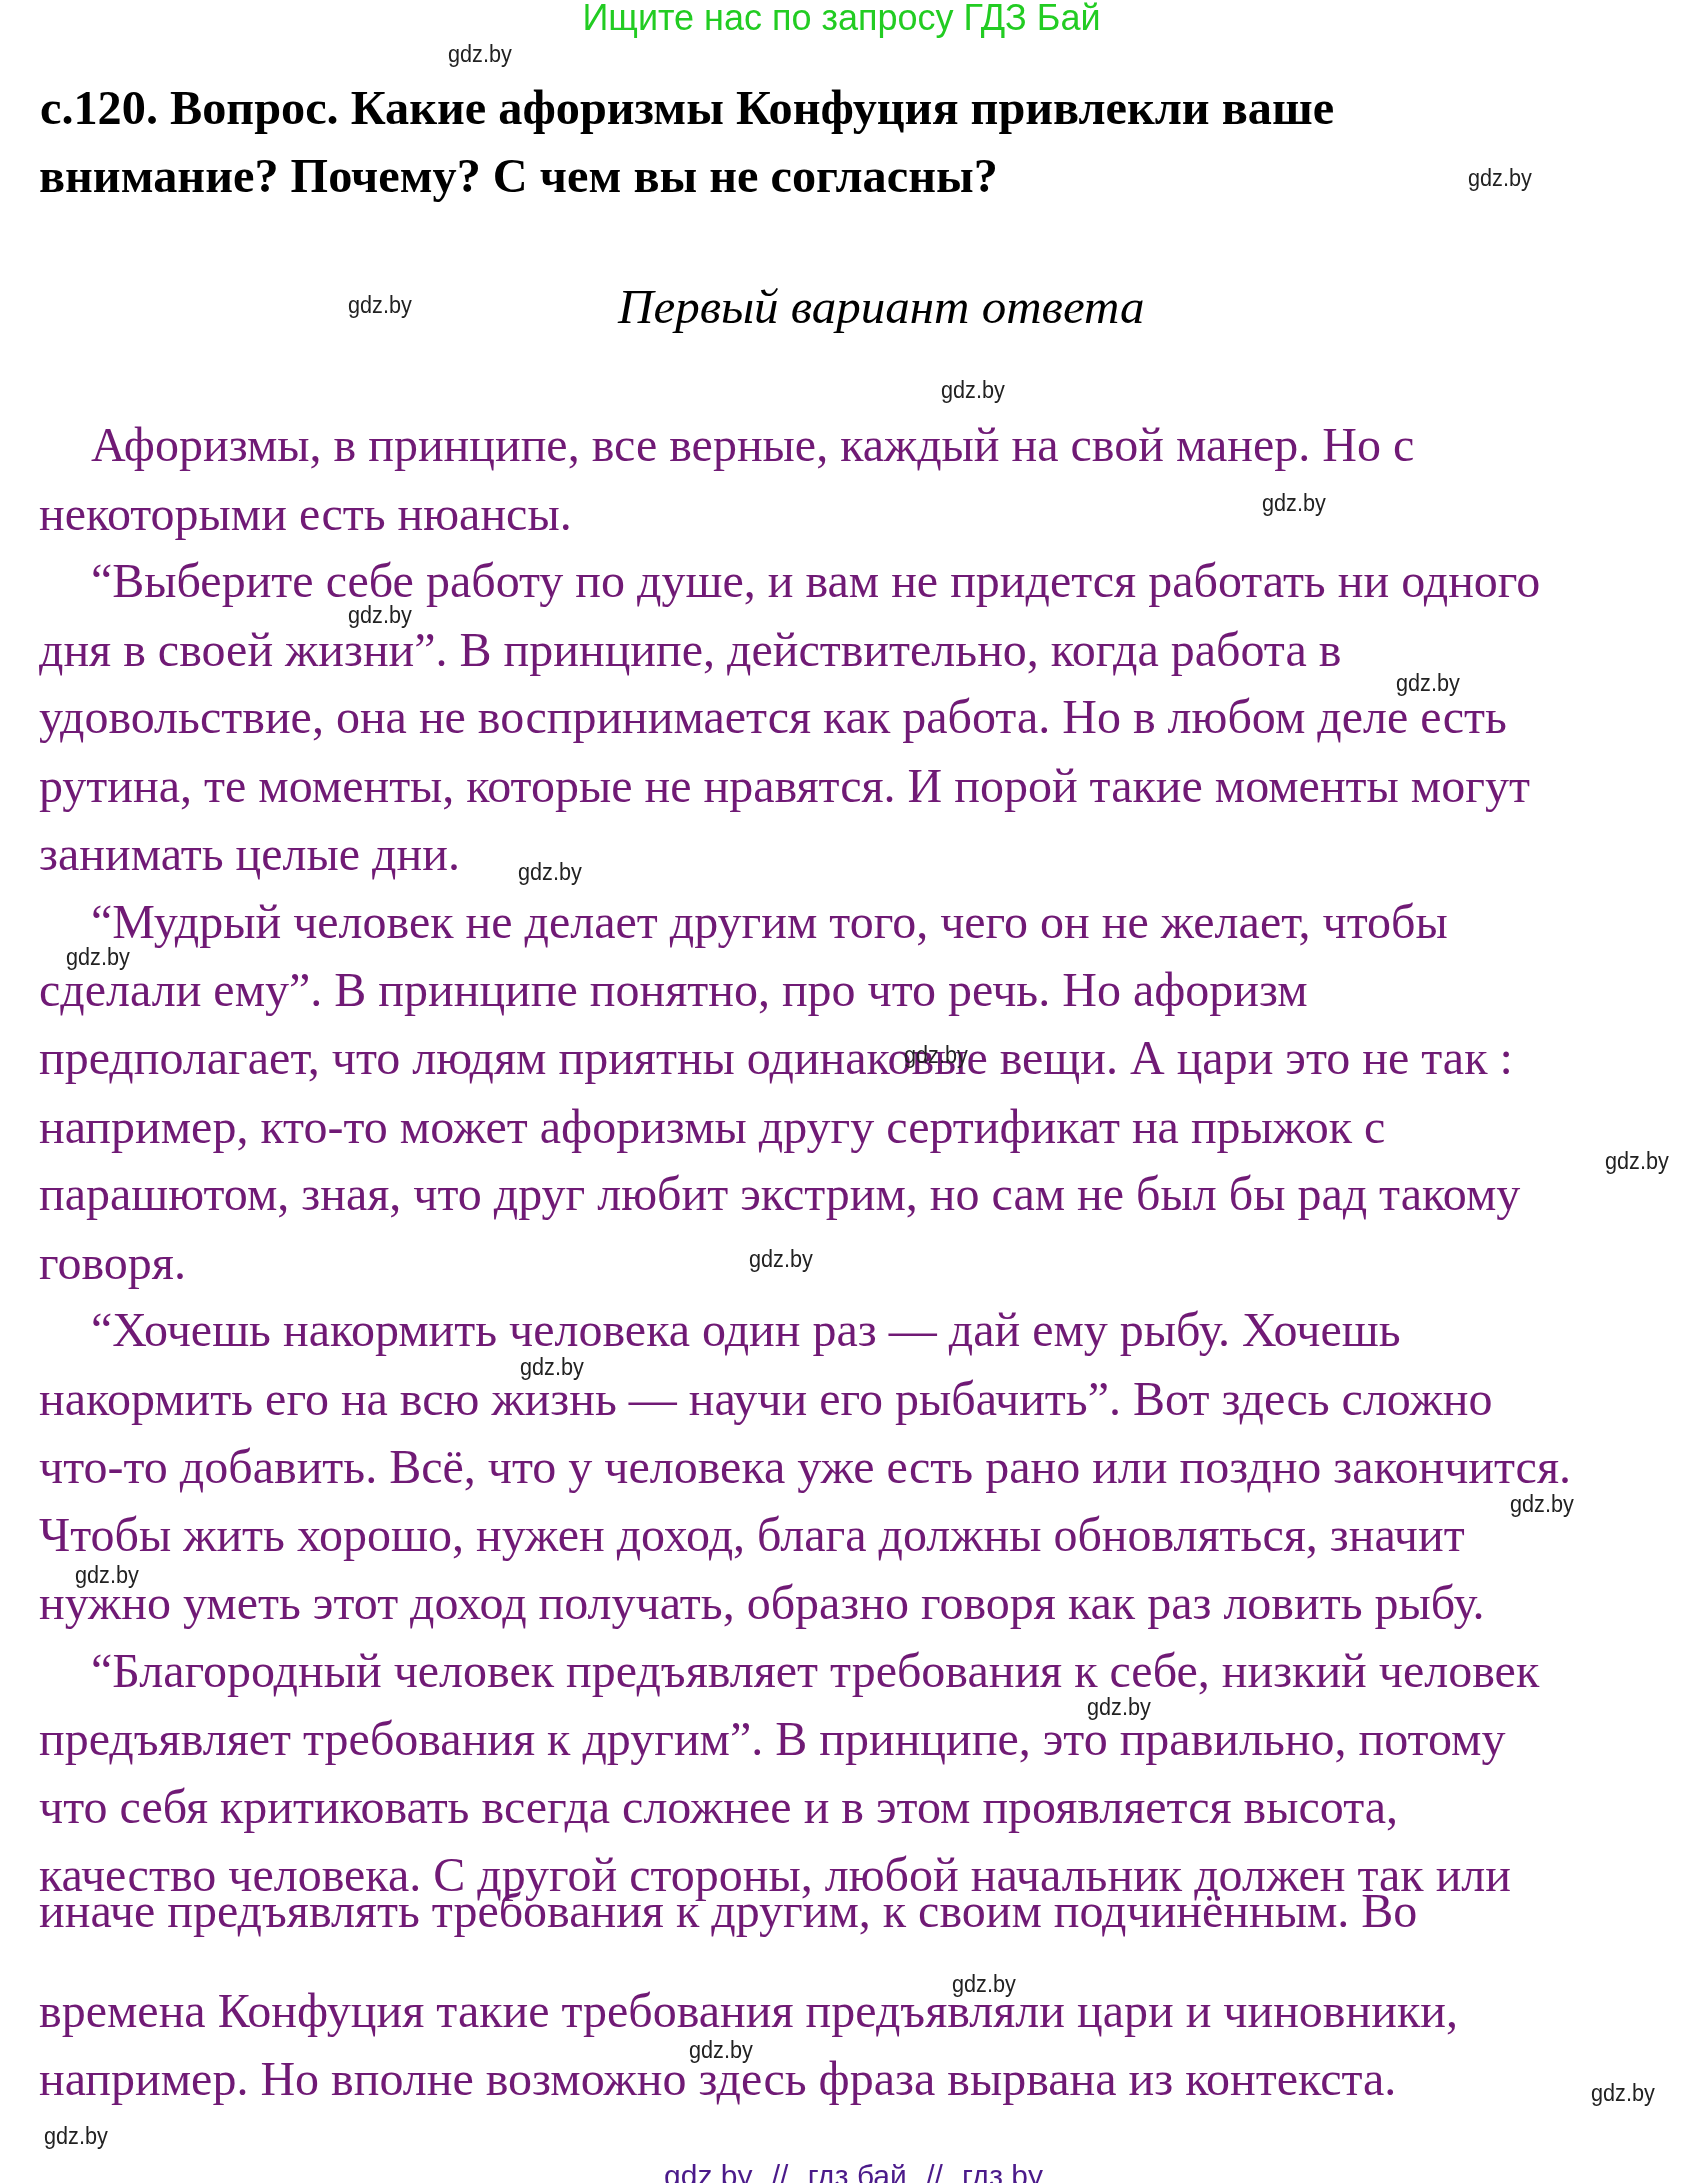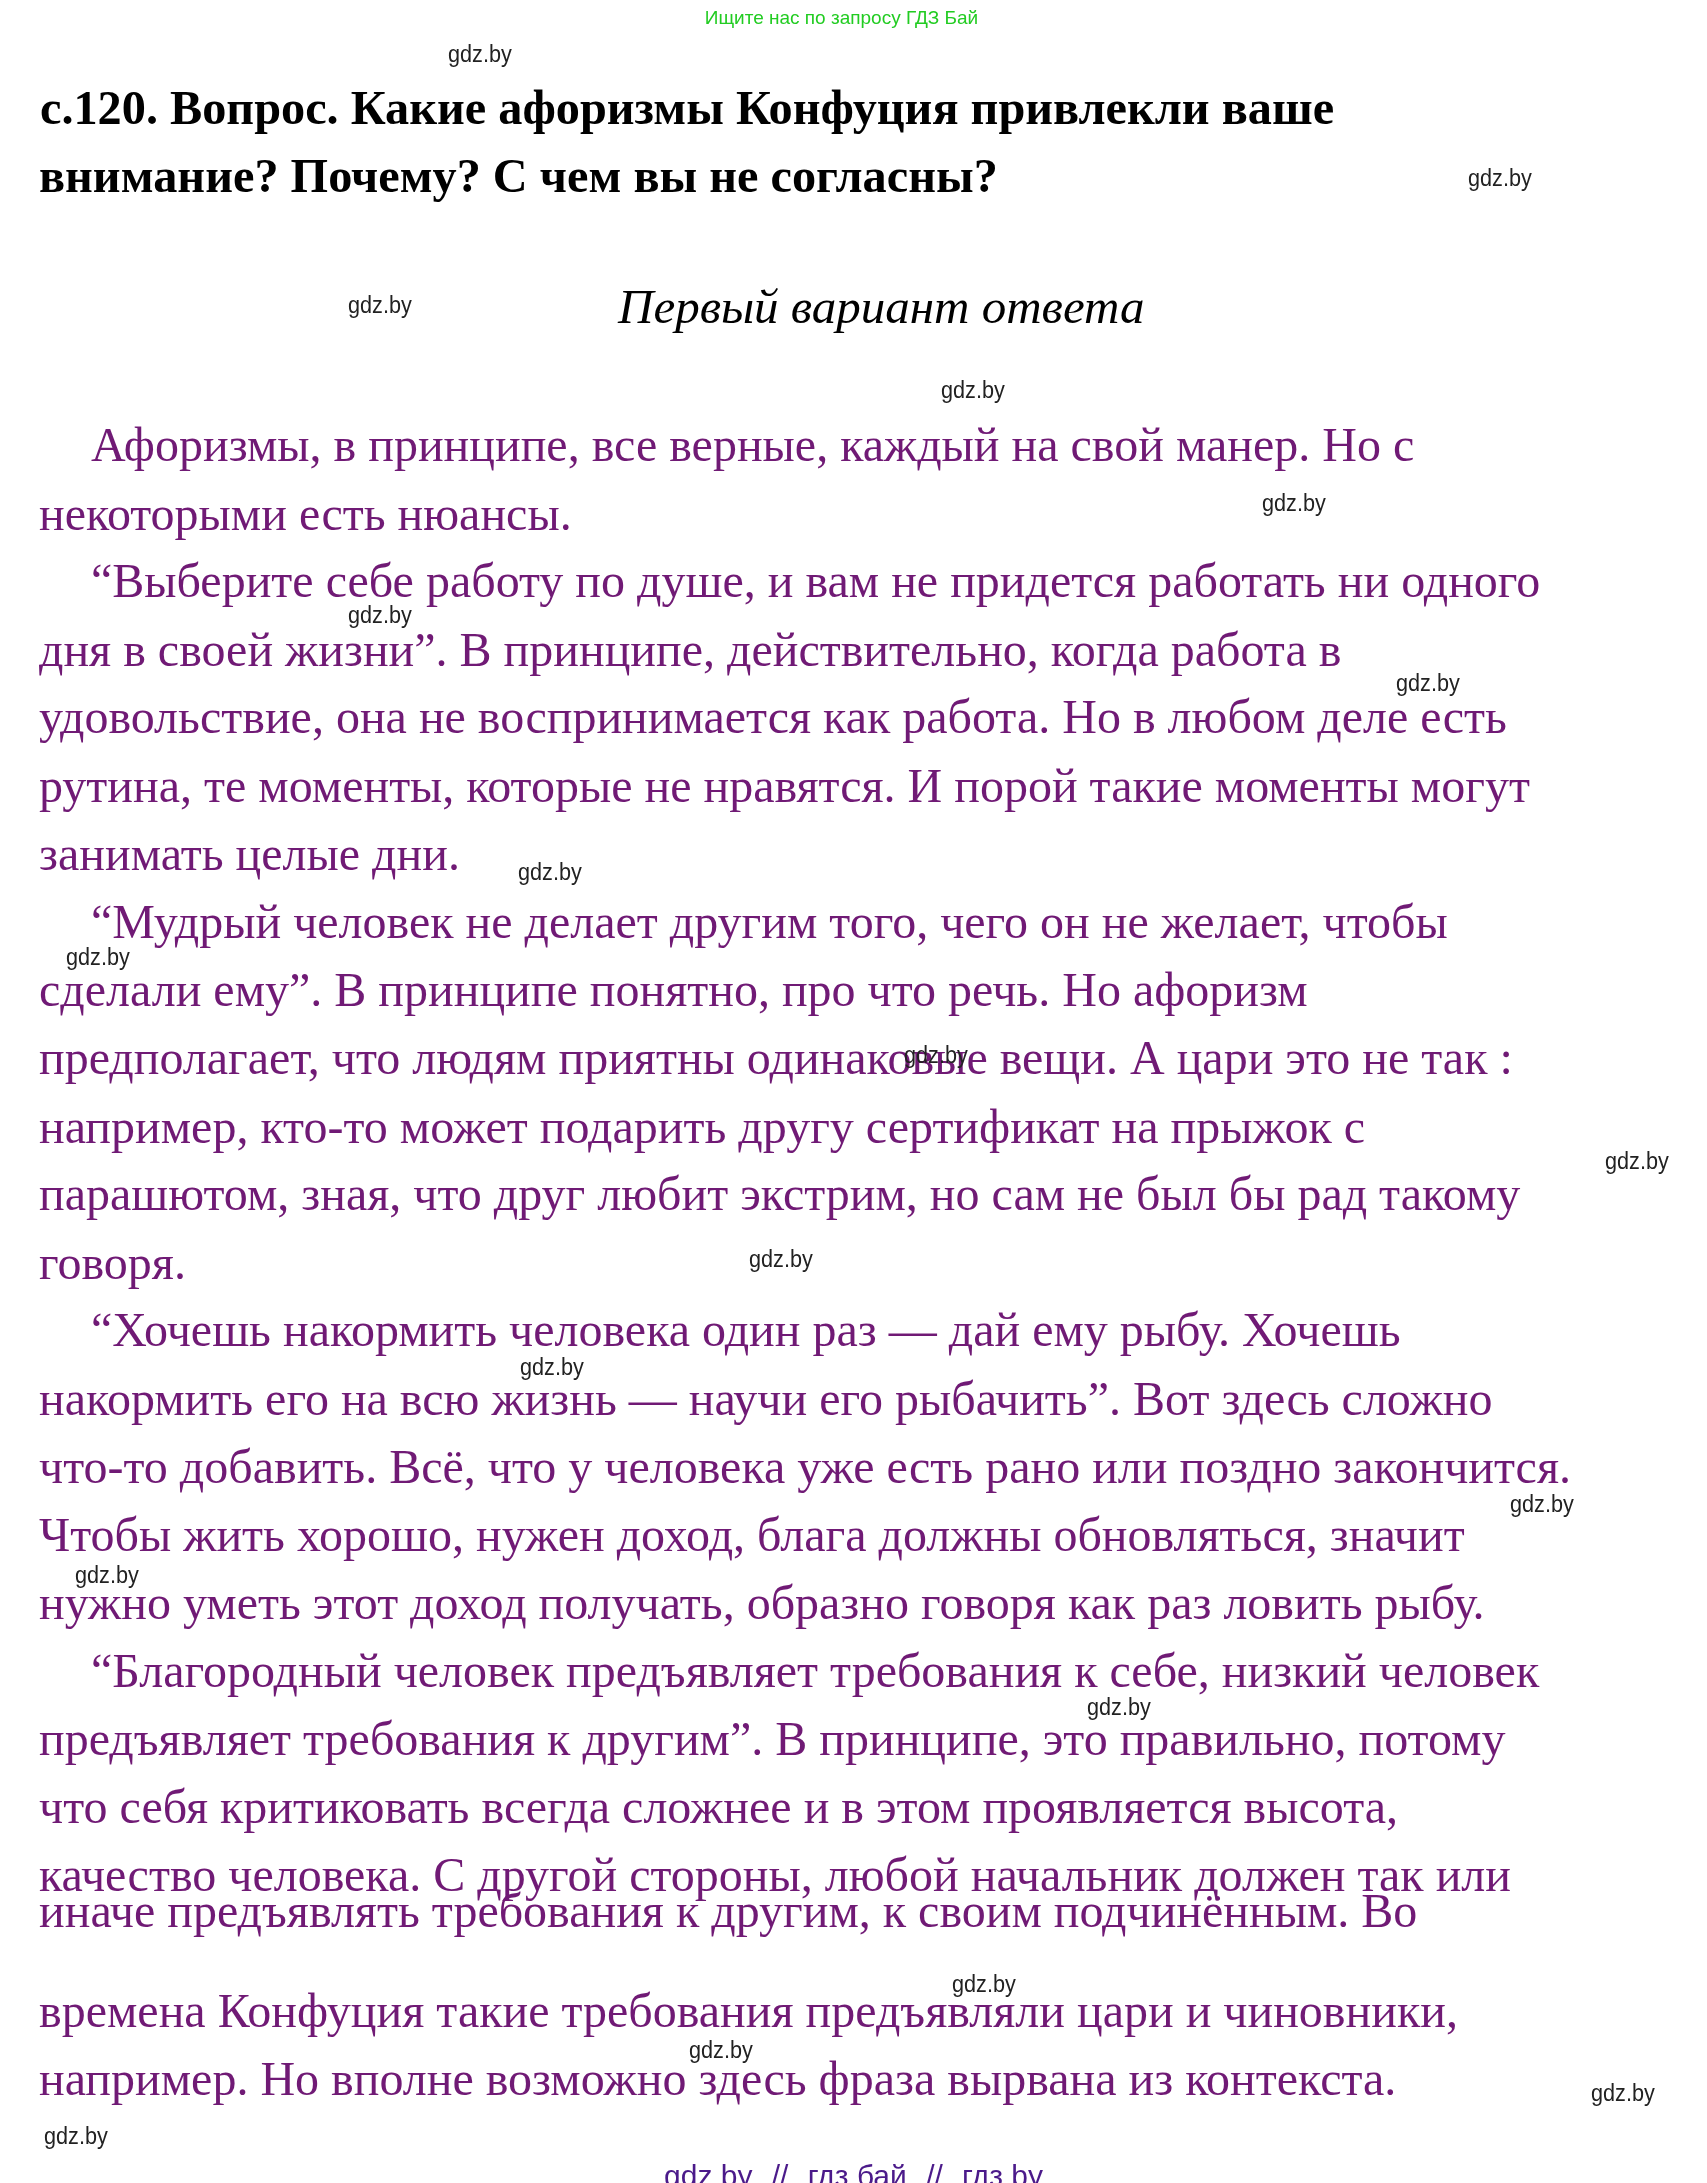--- a/index.html
+++ b/index.html
@@ -1,18 +1,18 @@
 <!DOCTYPE html>
 <html style="font-size:14px"><head>
 <meta charset="utf-8">
 <style>
   html, body { margin: 0; padding: 0; background: #ffffff; }
   body { width: 1707px; height: 2184px; position: relative; overflow: hidden; }
   .abs { position: absolute; white-space: nowrap; }
-  .promo { left: 0; width: 1683px; text-align: center; top: 0px; font-family: "Liberation Sans", sans-serif; font-size: 19px; line-height: 35px; color: #22cc22; }
+  .promo { left: 0; width: 1683px; text-align: center; top: 0px; font-family: "Liberation Sans", sans-serif; font-size: 36px; line-height: 35px; color: #22cc22; }
   .wm { font-family: "Liberation Sans", sans-serif; font-size: 24.6px; line-height: 26px; color: #222222; transform: scaleX(0.88); transform-origin: left top; }
   .title { font-family: "Liberation Serif", serif; font-weight: bold; font-size: 49px; line-height: 61px; color: #000; left: 40px; transform: scaleX(0.985); transform-origin: left top; }
   .subtitle { font-family: "Liberation Serif", serif; font-style: italic; font-size: 49px; line-height: 56px; color: #000; }
   .line { font-family: "Liberation Serif", serif; font-size: 48px; line-height: 61px; color: #701a75; left: 39px; transform-origin: left top; }
   .footer { left: 0; width: 1707px; text-align: center; top: 2158px; font-family: "Liberation Sans", sans-serif; font-size: 30px; line-height: 35px; color: #4b1a8a; }
   .footer span.sep { padding: 0 19.3px; }
 </style>
 </head>
 <body>
 
@@ -26,21 +26,21 @@
 <div class="abs line" style="top:414px; left:91px;">Афоризмы, в принципе, все верные, каждый на свой манер. Но с</div>
 <div class="abs line" style="top:483px;">некоторыми есть нюансы.</div>
 <div class="abs line" style="top:550px; left:91px;">“Выберите себе работу по душе, и вам не придется работать ни одного</div>
 <div class="abs line" style="top:619px;">дня в своей жизни”. В принципе, действительно, когда работа в</div>
 <div class="abs line" style="top:686px;">удовольствие, она не воспринимается как работа. Но в любом деле есть</div>
 <div class="abs line" style="top:755px;">рутина, те моменты, которые не нравятся. И порой такие моменты могут</div>
 <div class="abs line" style="top:823px;">занимать целые дни.</div>
 <div class="abs line" style="top:891px; left:91px;">“Мудрый человек не делает другим того, чего он не желает, чтобы</div>
 <div class="abs line" style="top:959px;">сделали ему”. В принципе понятно, про что речь. Но афоризм</div>
 <div class="abs line" style="top:1027px;">предполагает, что людям приятны одинаковые вещи. А цари это не так :</div>
-<div class="abs line" style="top:1096px;">например, кто-то может подарить другу сертификат на прыжок с</div>
+<div class="abs line" style="top:1096px;">например, кто-то может афоризмы другу сертификат на прыжок с</div>
 <div class="abs line" style="top:1163px;">парашютом, зная, что друг любит экстрим, но сам не был бы рад такому</div>
 <div class="abs line" style="top:1232px;">говоря.</div>
 <div class="abs line" style="top:1299px; left:91px;">“Хочешь накормить человека один раз — дай ему рыбу. Хочешь</div>
 <div class="abs line" style="top:1368px;">накормить его на всю жизнь — научи его рыбачить”. Вот здесь сложно</div>
 <div class="abs line" style="top:1436px;">что-то добавить. Всё, что у человека уже есть рано или поздно закончится.</div>
 <div class="abs line" style="top:1504px;">Чтобы жить хорошо, нужен доход, блага должны обновляться, значит</div>
 <div class="abs line" style="top:1572px;">нужно уметь этот доход получать, образно говоря как раз ловить рыбу.</div>
 <div class="abs line" style="top:1640px; left:91px;">“Благородный человек предъявляет требования к себе, низкий человек</div>
 <div class="abs line" style="top:1708px;">предъявляет требования к другим”. В принципе, это правильно, потому</div>
 <div class="abs line" style="top:1776px;">что себя критиковать всегда сложнее и в этом проявляется высота,</div>

